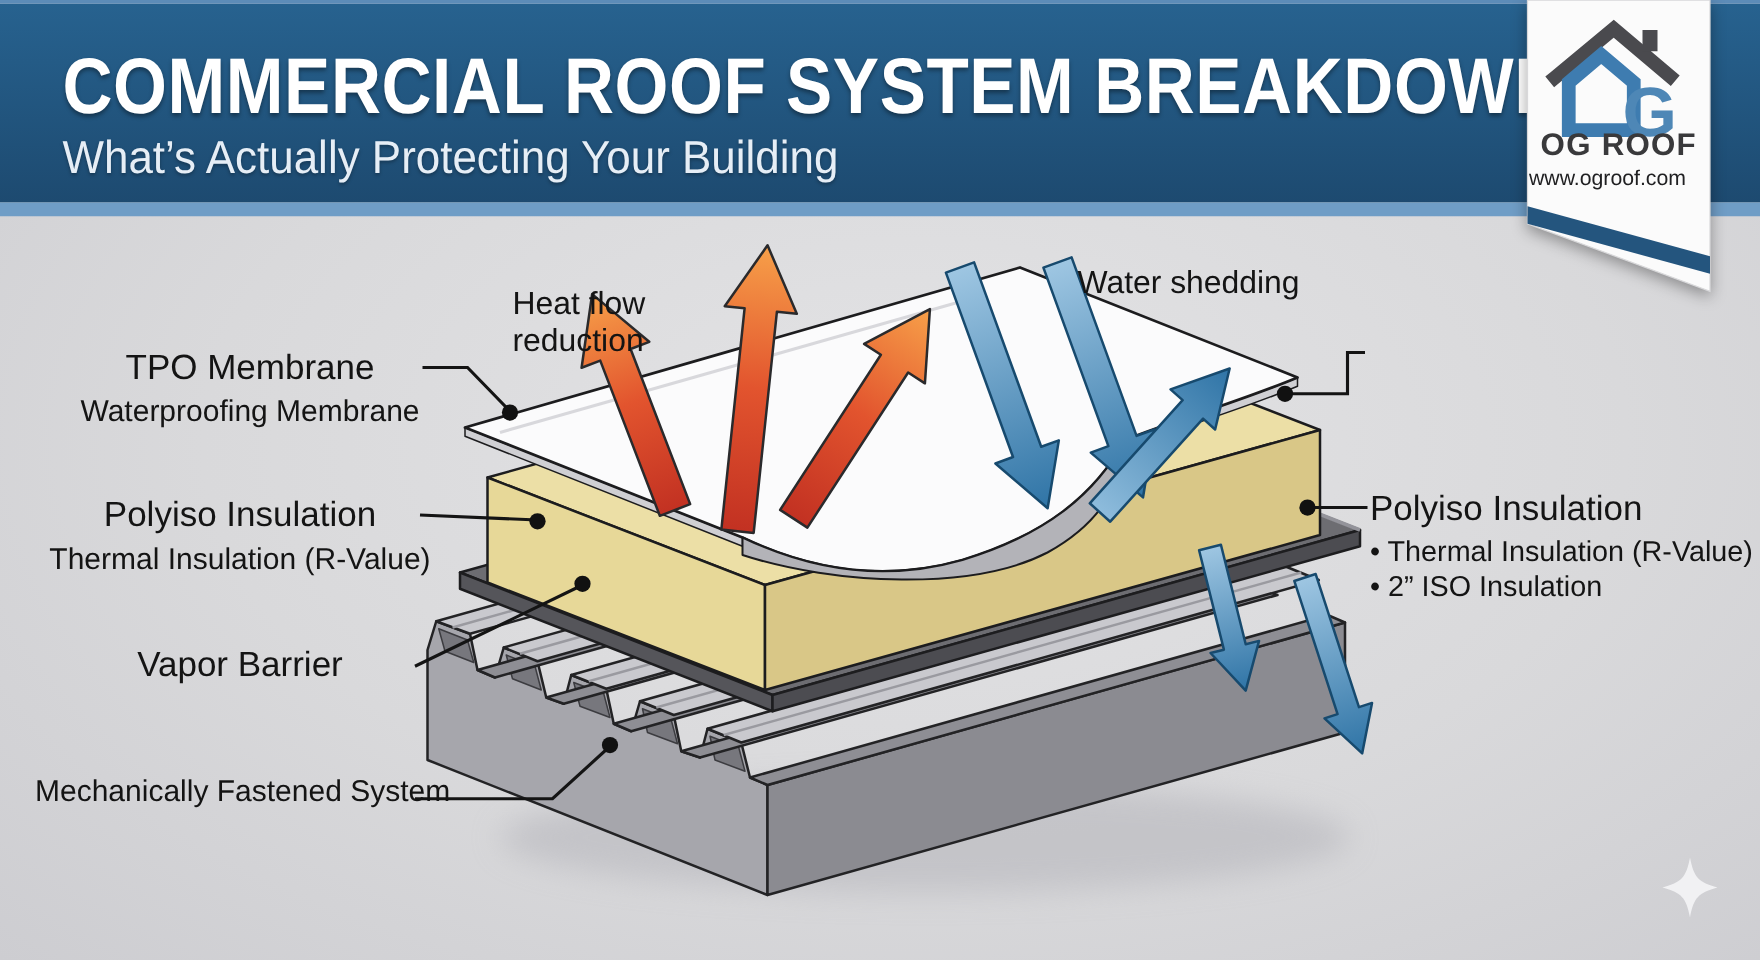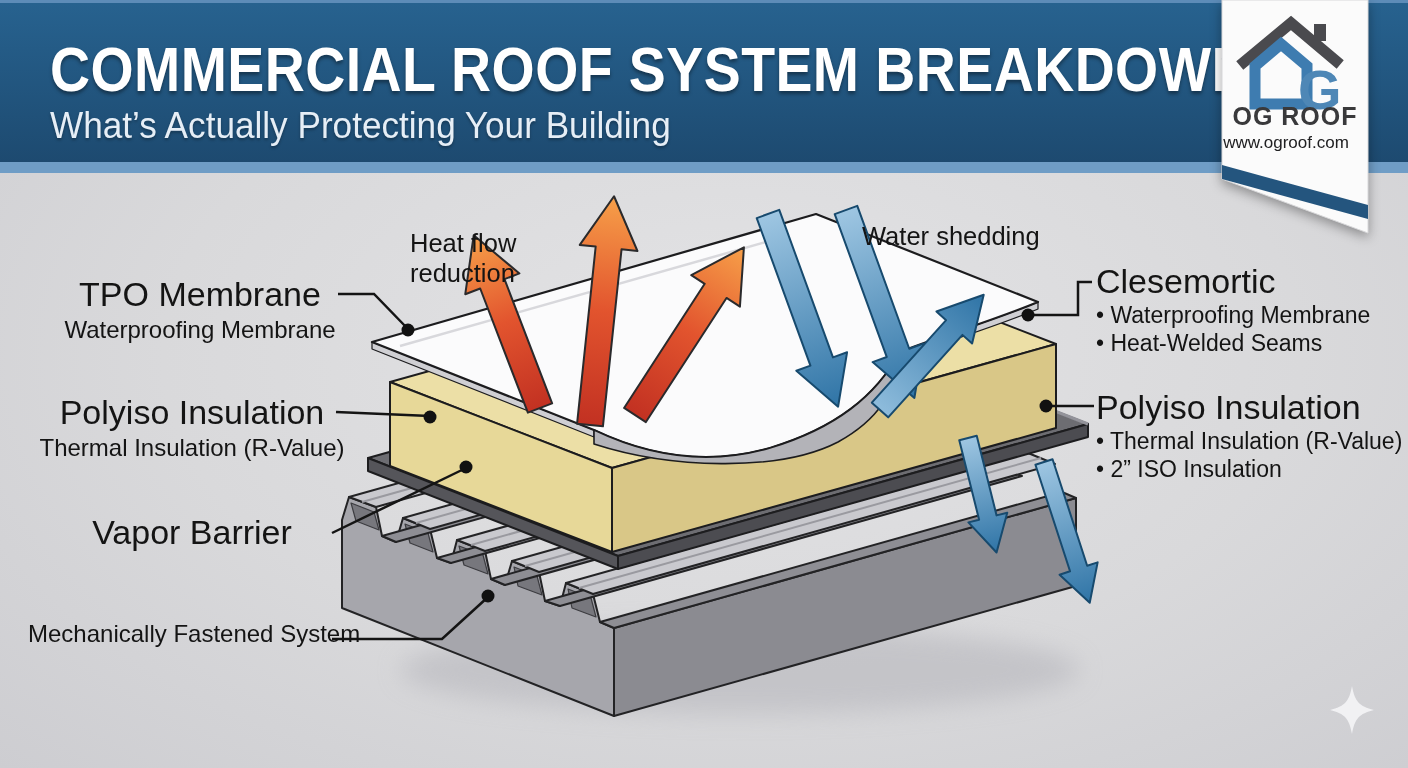--- a/index.html
+++ b/index.html
@@ -21,21 +21,21 @@
     filter:drop-shadow(0 4px 6px rgba(0,0,0,.35));}
   #badge svg{position:absolute;left:0;top:0;}
   #badge .company{position:absolute;left:17px;top:102px;width:146px;text-align:center;
     font-size:25px;font-weight:bold;color:#39393b;letter-spacing:1px;}
   #badge .website{position:absolute;left:17px;top:133px;width:128px;text-align:center;
     font-size:17px;color:#202022;}
   
   #diagram{position:absolute;left:0;top:0;width:1408px;height:768px;z-index:3;}
   
   .callout{position:absolute;color:#141414;z-index:4;}
-  .callout .h{font-size:34px;line-height:40px;white-space:nowrap;}
+  .callout .h{font-size:28px;line-height:40px;white-space:nowrap;}
   .callout .s{font-size:24px;line-height:32px;white-space:nowrap;}
   .callout.left{text-align:center;}
   .callout.right{text-align:left;}
   .callout.right .h{line-height:42px;}
   .callout.right .b{font-size:23px;line-height:27.5px;white-space:nowrap;}
   .note{position:absolute;color:#141414;font-size:25.5px;line-height:29.5px;z-index:4;white-space:nowrap;}
 </style>
 </head>
 <body>
 
@@ -175,41 +175,36 @@
         <circle cx="1046" cy="406" r="6.5"></circle>
     </g>
 
     <path opacity=".9" fill="#f4f4f6" d="M1352,686 C1355,702 1359,706 1374,710 C1359,714 1355,718 1352,734 C1349,718 1345,714 1330,710 C1345,706 1349,702 1352,686 Z"></path>
   </svg>
 
   <div class="note" style="left:410px;top:206px;margin-top:23px;">
     <div>Heat flow</div>
     <div>reduction</div>
   </div>
-  <div class="note" style="left:862px;top:222px;">Water shedding</div>
+  <div class="note" style="left:862px;top:212px;">Water shedding</div>
 
   <div class="callout left" style="left:45px;top:274px;width:310px;">
     <div class="h">TPO Membrane</div>
     <div class="s">Waterproofing Membrane</div>
   </div>
   <div class="callout left" style="left:32px;top:392px;width:320px;">
     <div class="h">Polyiso Insulation</div>
     <div class="s">Thermal Insulation (R-Value)</div>
   </div>
   <div class="callout left" style="left:32px;top:512px;width:320px;">
     <div class="h">Vapor Barrier</div>
   </div>
   <div class="callout left" style="left:28px;top:618px;width:325px;">
     <div class="s">Mechanically Fastened System</div>
   </div>
 
-  <div class="callout right" style="left:1096px;top:260px;">
-    <div class="h">Clesemortic</div>
-    <div class="b">• Waterproofing Membrane</div>
-    <div class="b">• Heat-Welded Seams</div>
-  </div>
   <div class="callout right" style="left:1096px;top:386px;">
     <div class="h">Polyiso Insulation</div>
     <div class="b">• Thermal Insulation (R-Value)</div>
     <div class="b">• 2” ISO Insulation</div>
   </div>
 
 </div>
 
 </body></html>

